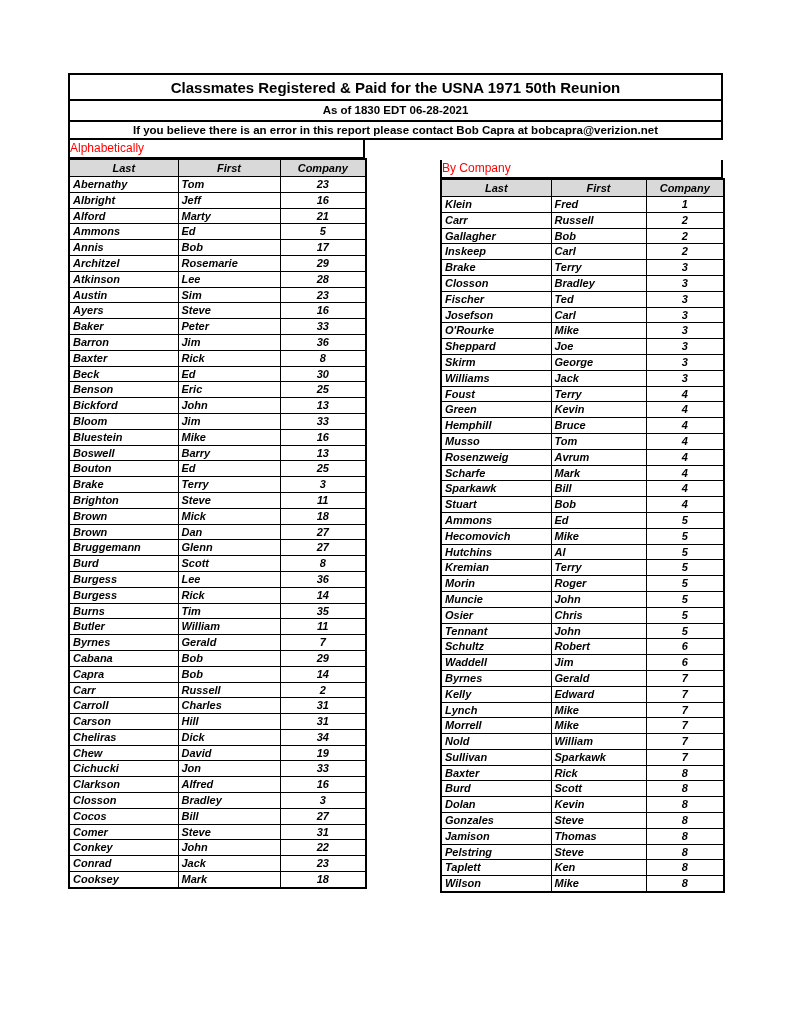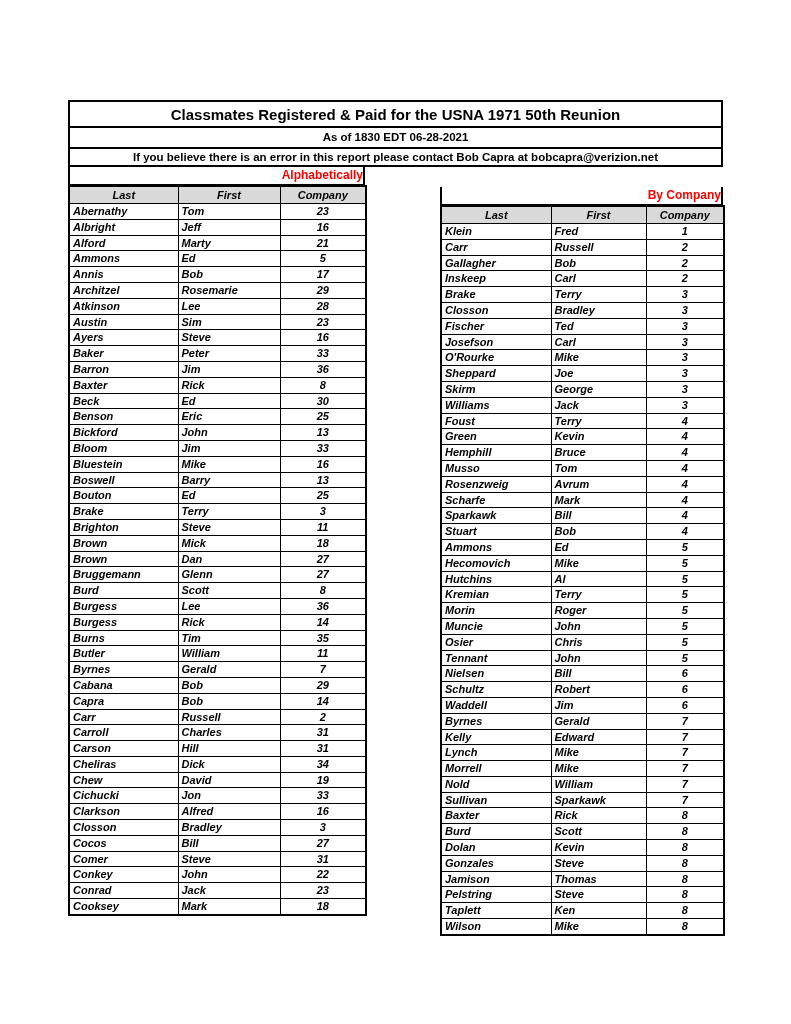--- a/index.html
+++ b/index.html
@@ -6,21 +6,21 @@
   body {
     width: 791px; height: 1024px;
     background: #ffffff;
     font-family: "Liberation Sans", sans-serif;
     position: relative;
     color: #000;
     --accent-red: #ff0000;
     --header-gray: #d9d9d9;
     --line: #000000;
   }
-  .sheet { position: absolute; left: 68px; top: 100px; width: 655px; box-sizing: border-box; }
+  .sheet { position: absolute; left: 68px; top: 73px; width: 655px; box-sizing: border-box; }
 
   
   .titlebox { border: 2px solid var(--line); box-sizing: border-box; }
   .title-row {
     font-weight: bold; font-size: 15px; text-align: center;
     padding: 4px 0 3px; border-bottom: 2px solid var(--line);
   }
   .asof-row {
     font-weight: bold; font-size: 11.5px; text-align: center;
     padding: 3px 0 4px; border-bottom: 2px solid var(--line);
@@ -31,22 +31,22 @@
   .tables-wrap { display: flex; align-items: flex-start; }
   .tbl { box-sizing: border-box; }
   .tbl-left  { width: 297px; }
   .gap-spacer { width: 75px; }
   .tbl-right { width: 283px; margin-top: 20px; }
 
   .section-title {
     box-sizing: border-box;
     border-left: 2px solid var(--line); border-right: 2px solid var(--line);
     border-bottom: 1.5px solid var(--line);
-    color: var(--accent-red); font-weight: bold; font-size: 12px;
-    text-align: right; height: 18px; line-height: 17px;
+    color: var(--accent-red); font-weight: normal; font-size: 12px;
+    text-align: left; height: 18px; line-height: 17px;
   }
 
   table { border-collapse: collapse; table-layout: fixed; width: 100%; }
   .tbl table { border: 2px solid var(--line); font-style: italic; }
   th {
     background: var(--header-gray);
     font-size: 11px; font-weight: bold; text-align: center;
     height: 16px; border: 1.5px solid var(--line); padding: 0;
   }
   td {
@@ -475,25 +475,20 @@
               <td>Osier</td>
               <td>Chris</td>
               <td class="num">5</td>
             </tr>
             <tr>
               <td>Tennant</td>
               <td>John</td>
               <td class="num">5</td>
             </tr>
             <tr>
-              <td>Nielsen</td>
-              <td>Bill</td>
-              <td class="num">6</td>
-            </tr>
-            <tr>
               <td>Schultz</td>
               <td>Robert</td>
               <td class="num">6</td>
             </tr>
             <tr>
               <td>Waddell</td>
               <td>Jim</td>
               <td class="num">6</td>
             </tr>
             <tr>

